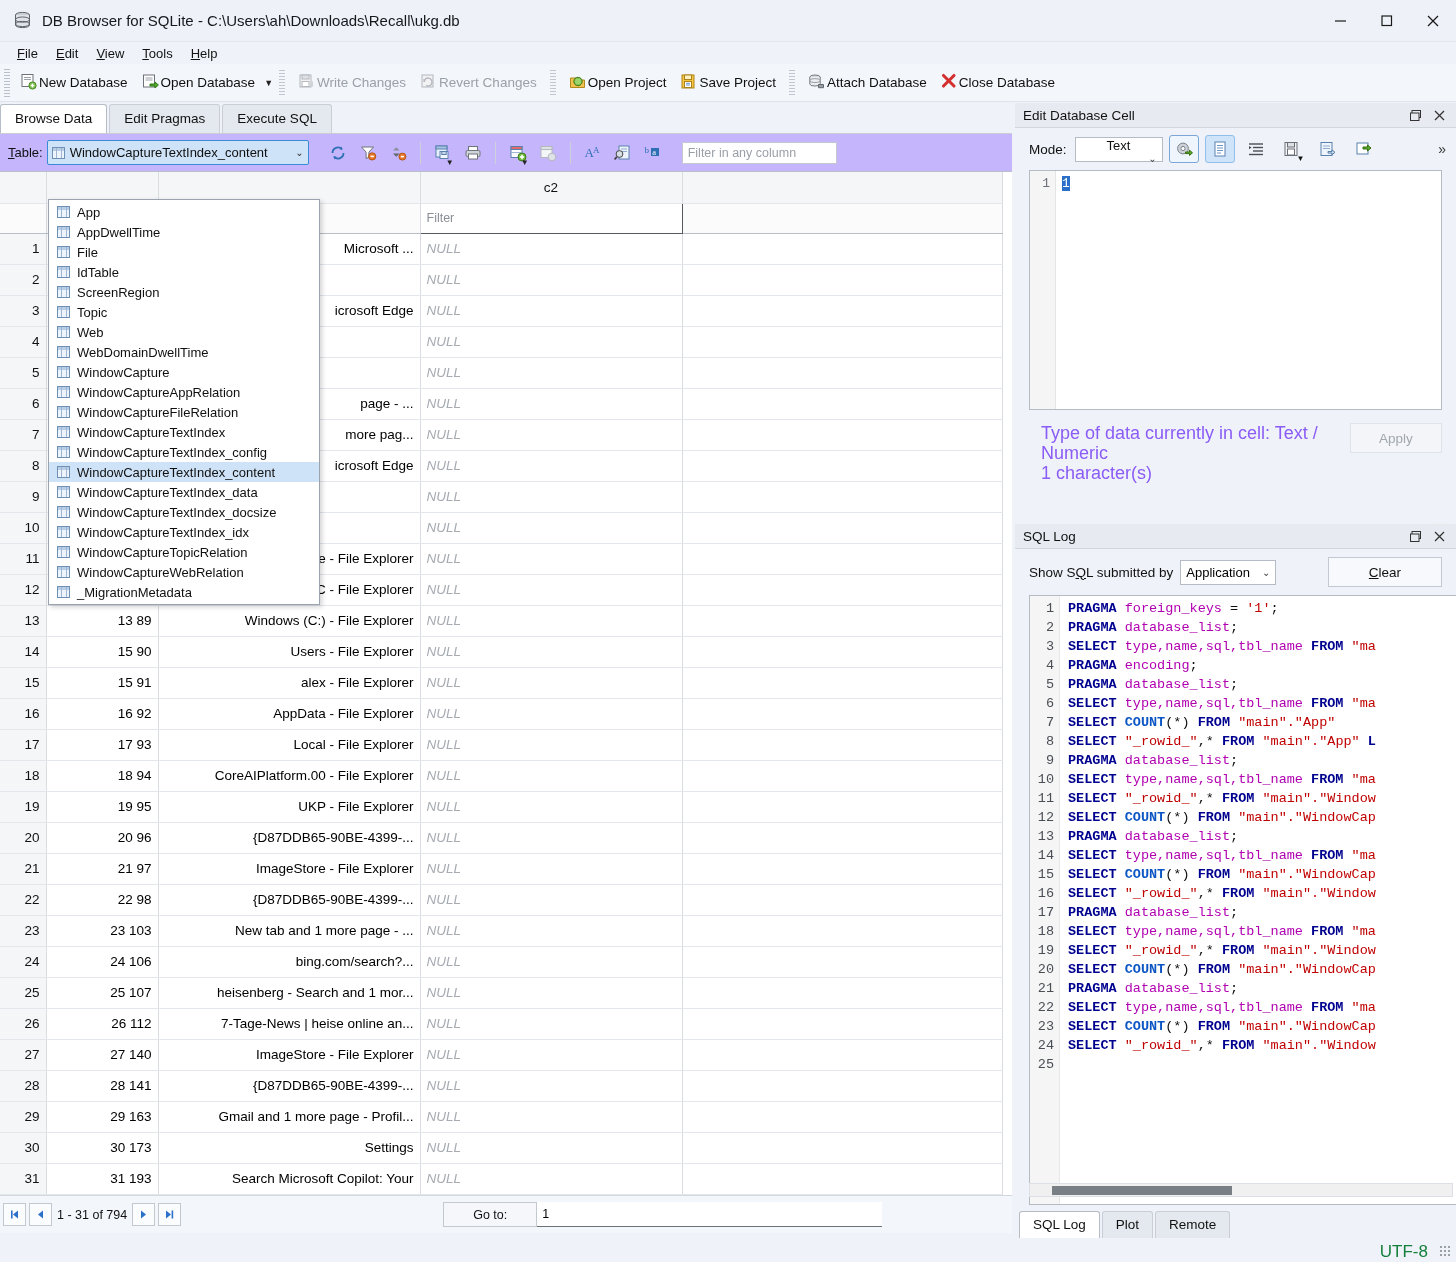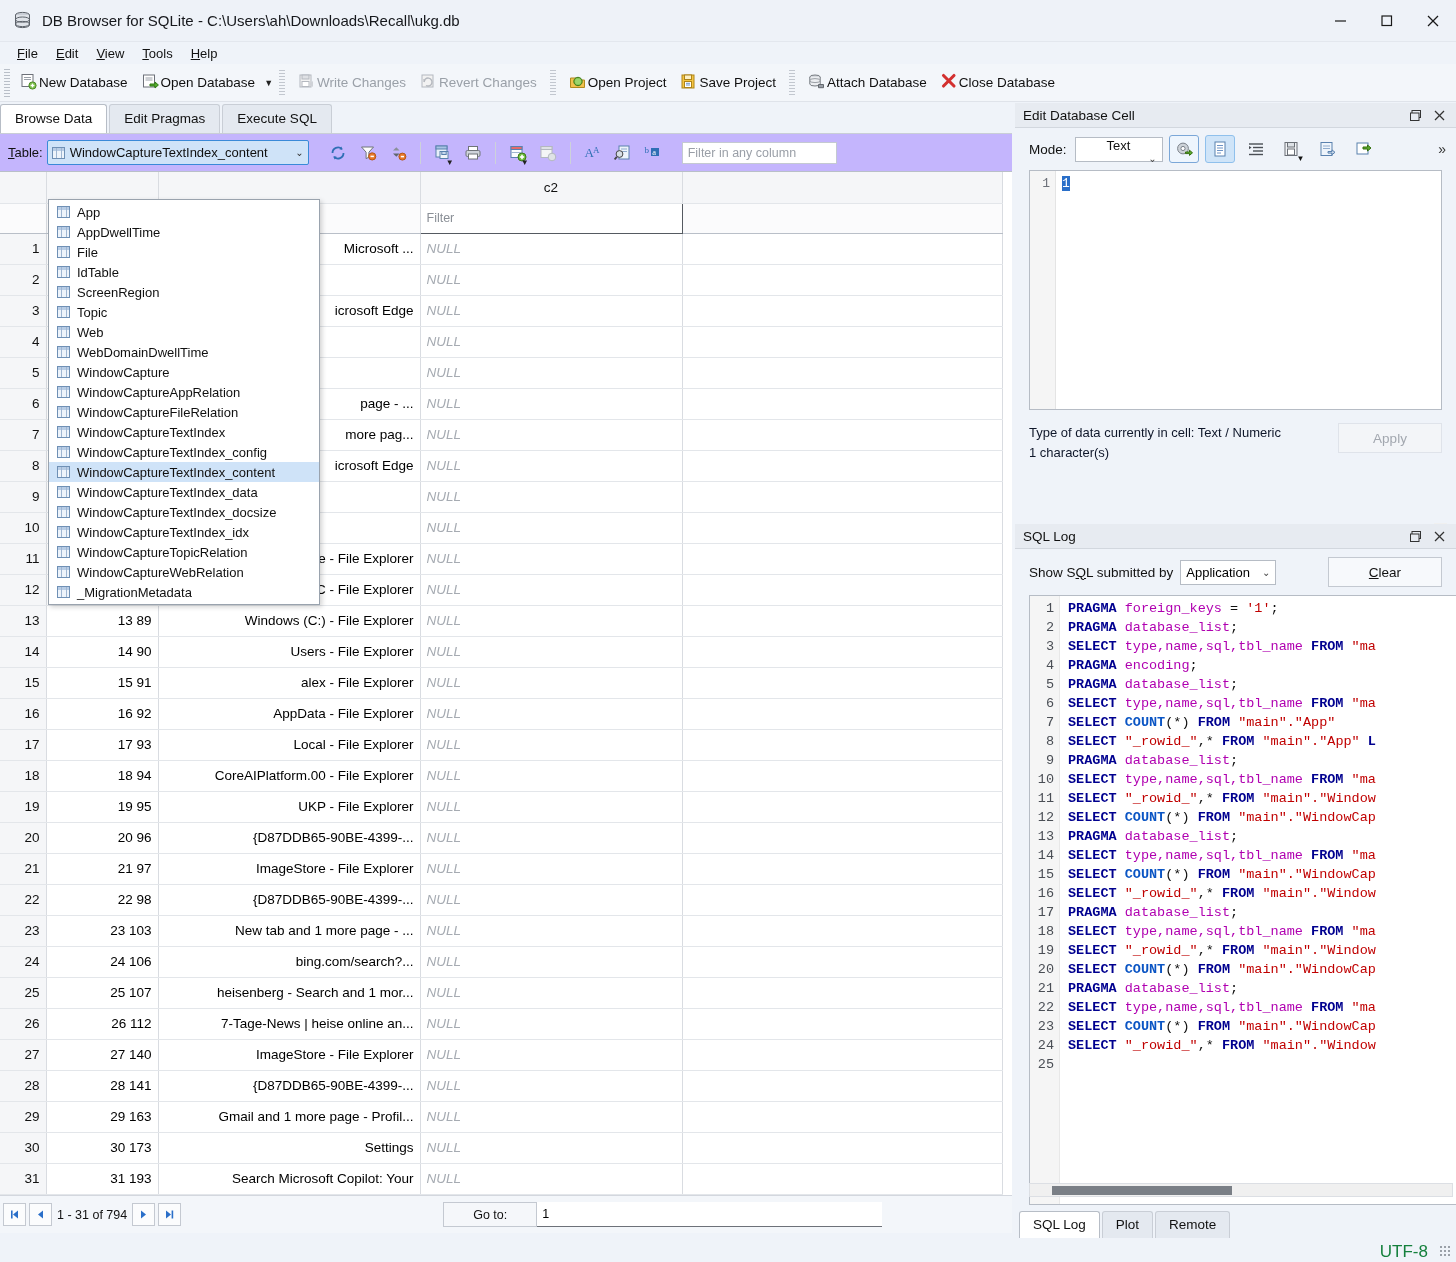--- a/index.html
+++ b/index.html
@@ -243,21 +243,21 @@
   #celleditor .gutter {
     width: 26px; background: #f5f5f5; color: #6d7179;
     text-align: right; padding: 5px 5px 0 0; border-right: 1px solid #e4e4e4;
   }
   #celleditor .content { padding: 5px 0 0 6px; }
   #celleditor .selchar { background: #2a6fc9; color: #fff; }
 
   #cellstatus {
     margin: 13px 14px 0 14px; display: flex; align-items: flex-start;
   }
-  #cellstatus .txt { font-size: 13px; color: #0f172a; line-height: 20px; }
+  #cellstatus .txt { font-size: 18px; color: #8b5cf6; line-height: 20px; margin-left: 12px; }
   #applybtn {
     margin-left: auto; width: 104px; height: 30px;
     border: 1px solid #dfe3ea; background: #f3f5f8;
     display: flex; align-items: center; justify-content: center;
     font-size: 13.5px; color: #a2a7af;
   }
 
   
   #sqllog {
     position: absolute; left: 1015px; top: 524px; width: 441px; height: 738px;
@@ -689,21 +689,21 @@
           </tr>
           <tr>
             <td class="rowhdr">13</td>
             <td class="c0">13 89</td>
             <td class="c1">Windows (C:) - File Explorer</td>
             <td class="c2">NULL</td>
             <td class="pad"></td>
           </tr>
           <tr>
             <td class="rowhdr">14</td>
-            <td class="c0">14 90</td>
+            <td class="c0">15 90</td>
             <td class="c1">Users - File Explorer</td>
             <td class="c2">NULL</td>
             <td class="pad"></td>
           </tr>
           <tr>
             <td class="rowhdr">15</td>
             <td class="c0">15 91</td>
             <td class="c1">alex - File Explorer</td>
             <td class="c2">NULL</td>
             <td class="pad"></td>

